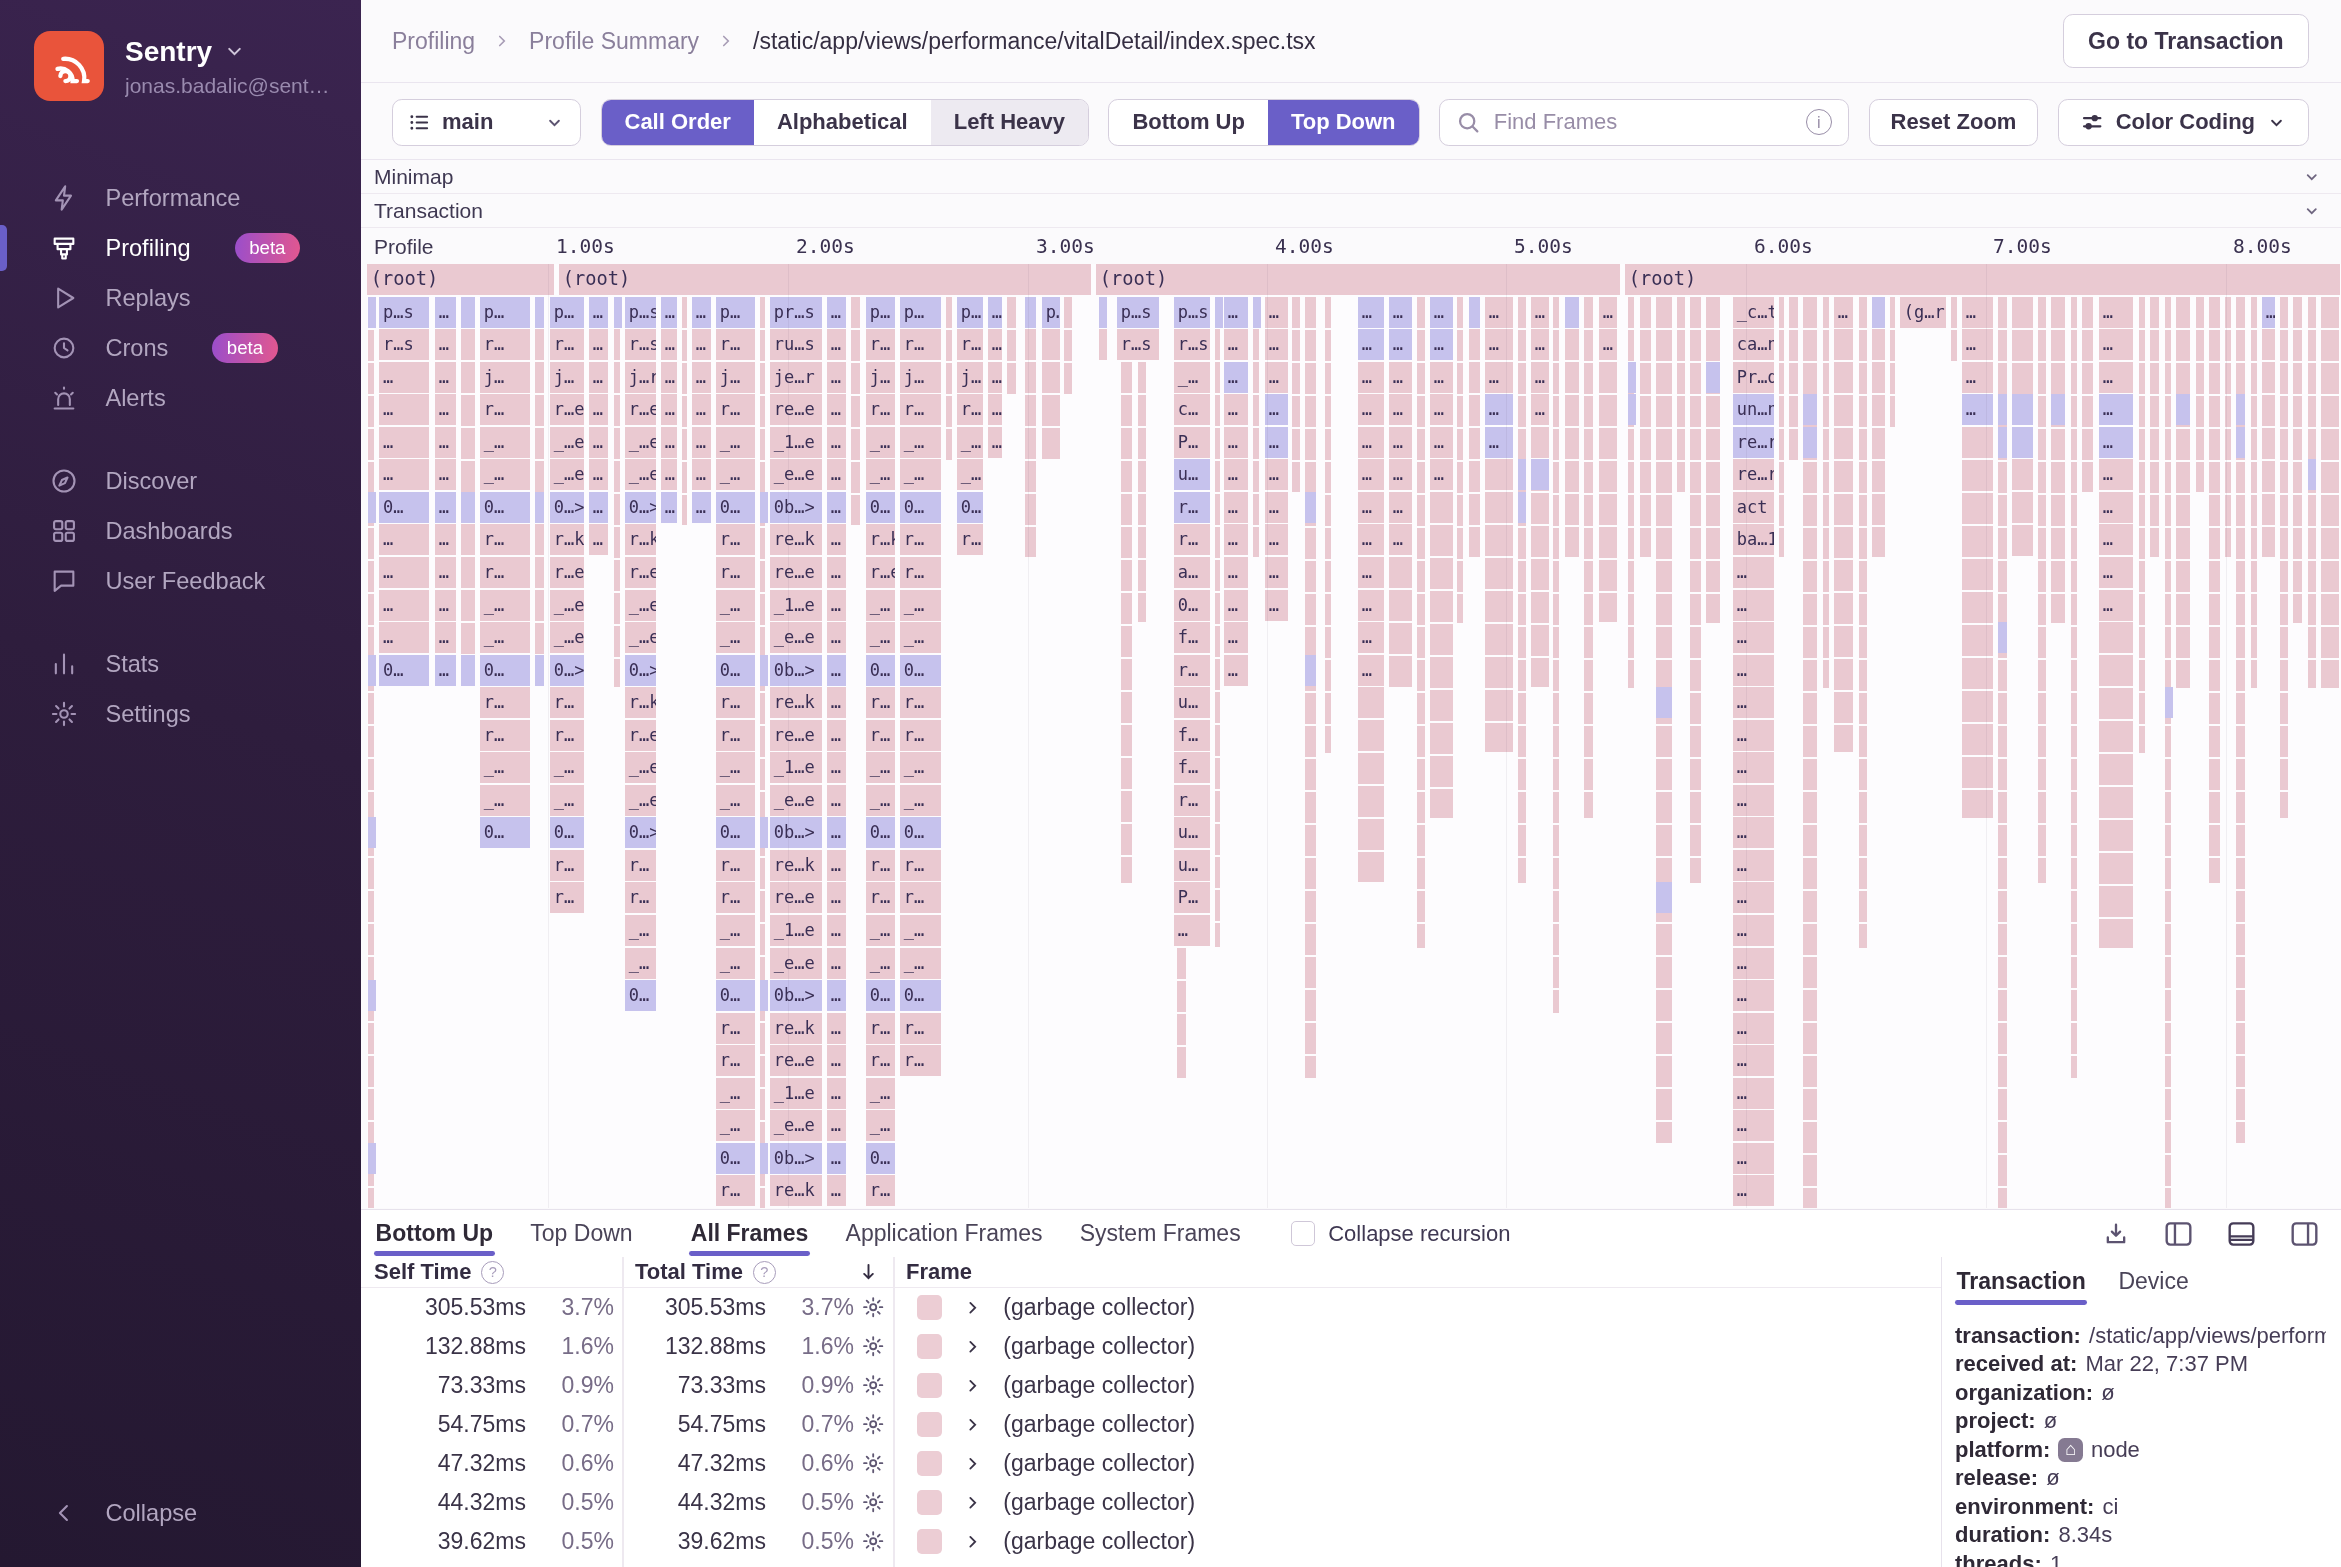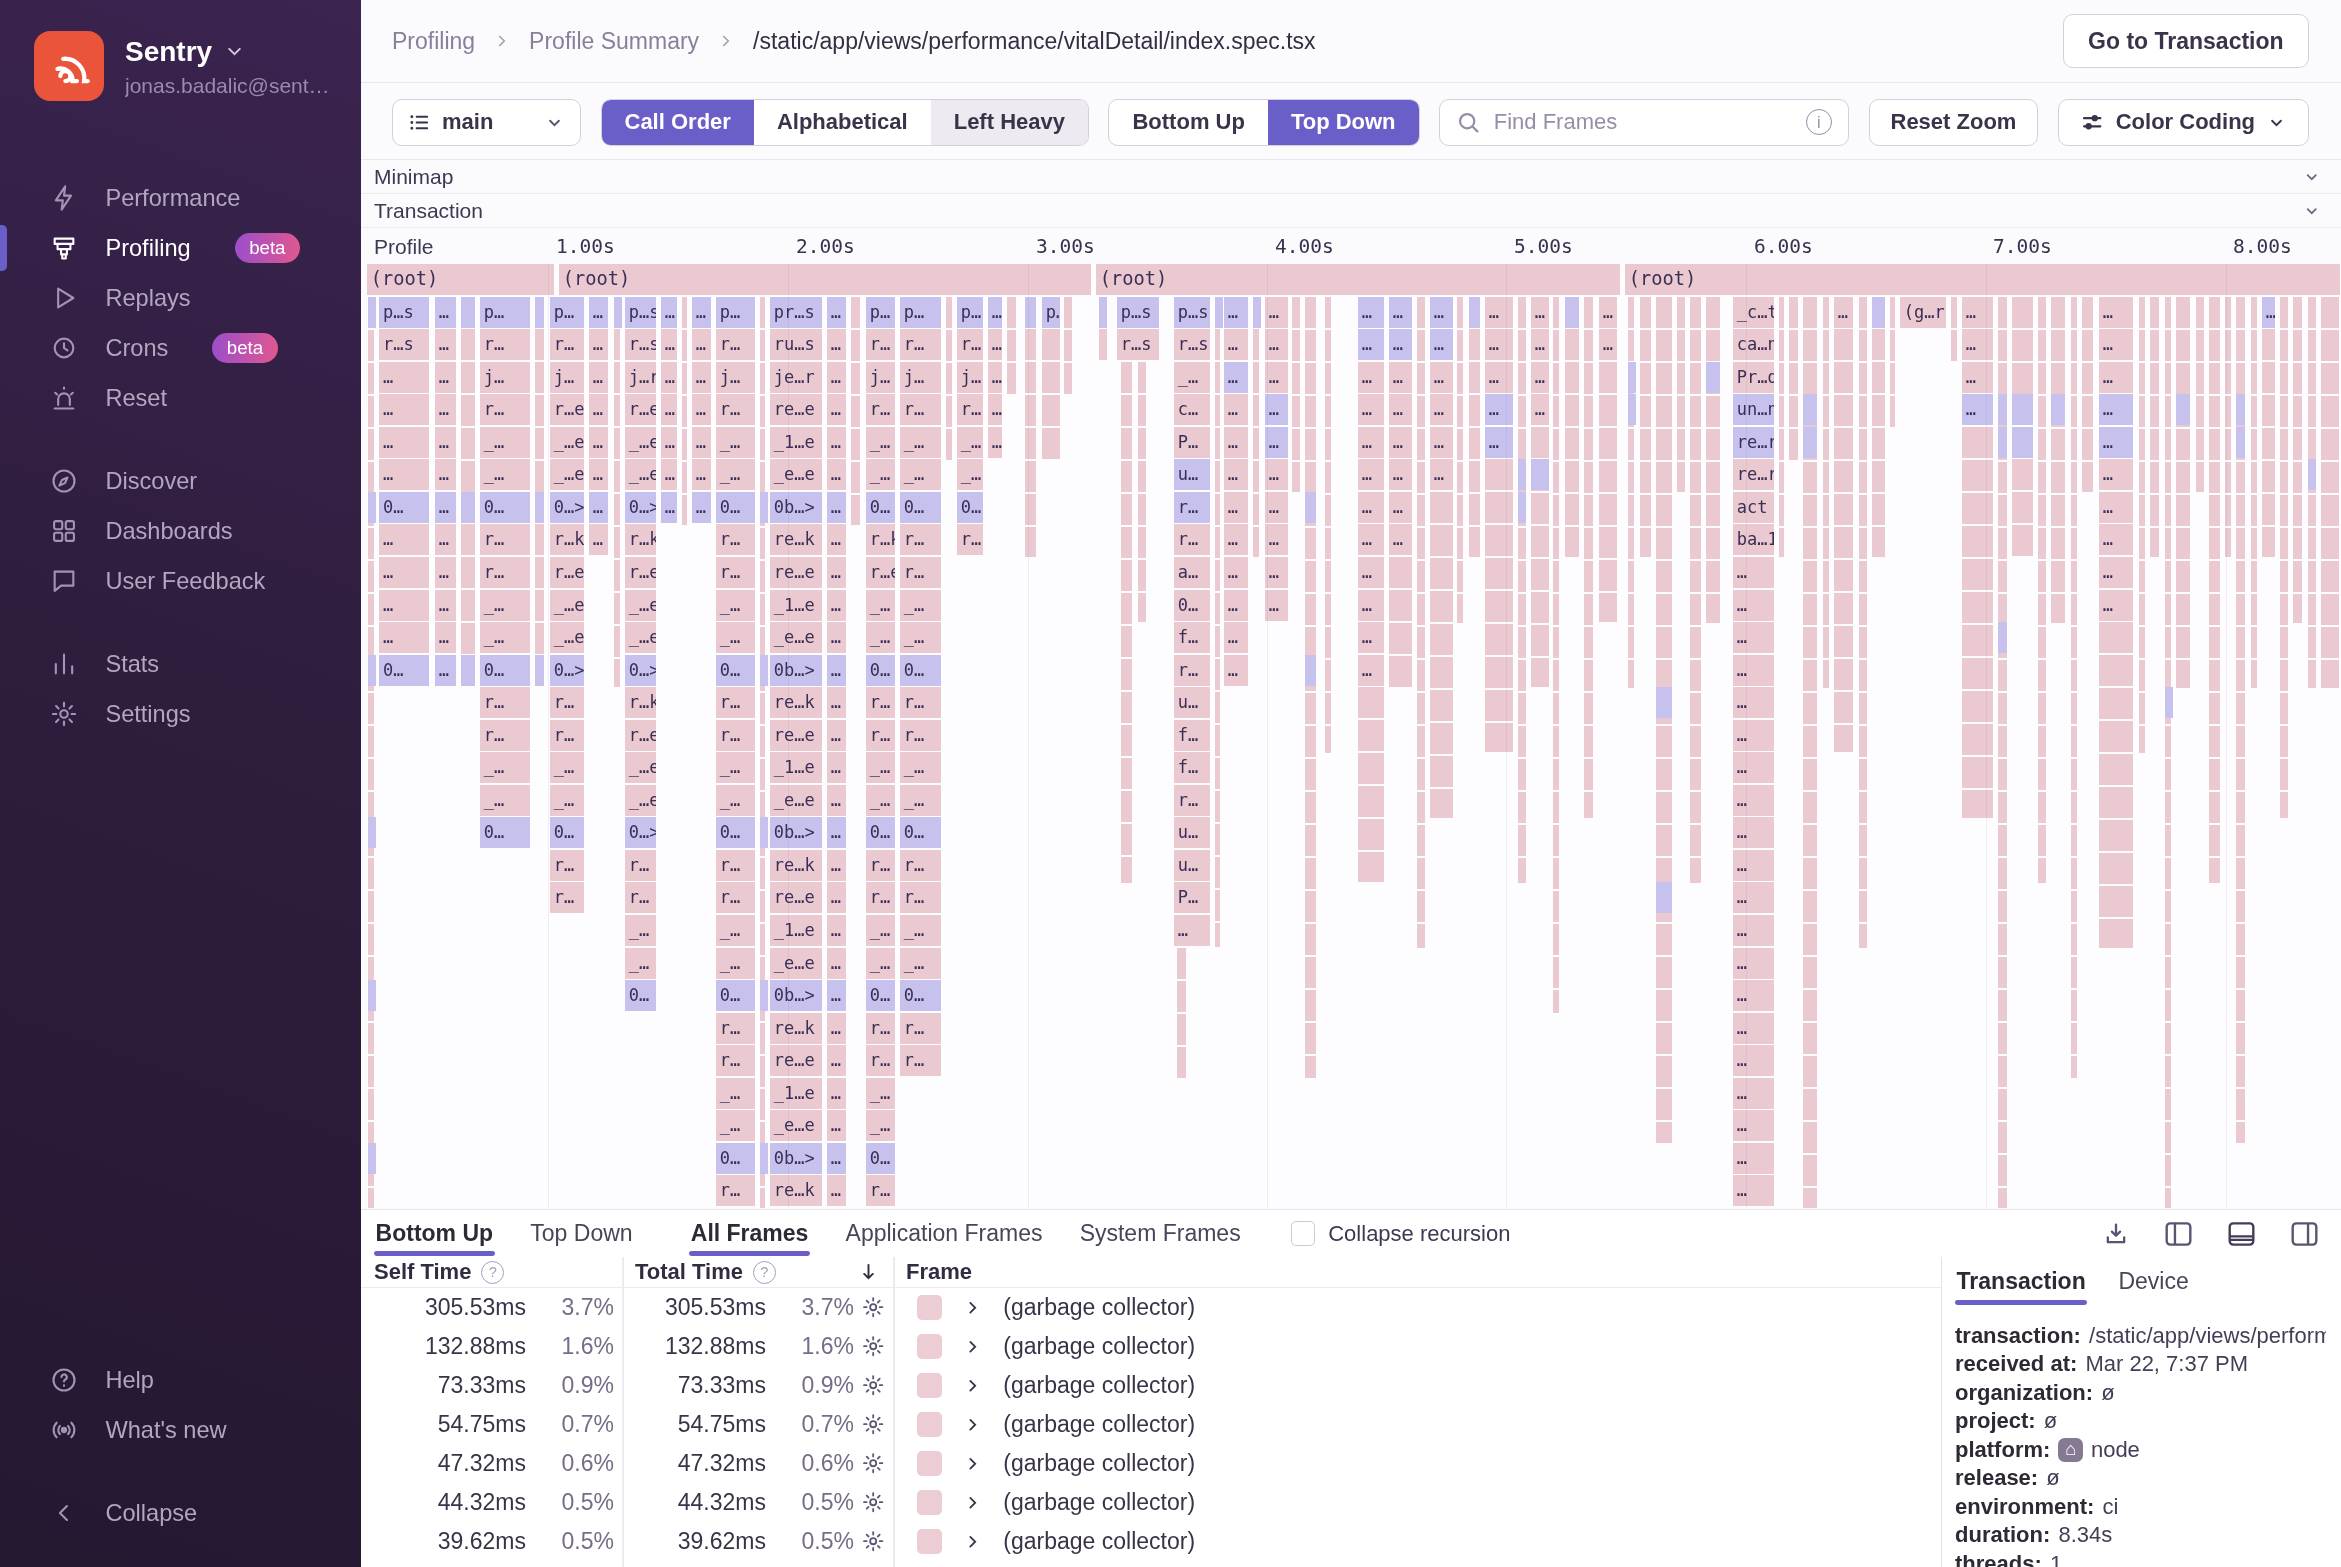--- a/index.html
+++ b/index.html
@@ -165,21 +165,21 @@
           <span>Crons</span>
           <span class="beta">beta</span>
         </div>
         <div class="nav-item">
           <span class="ico">
             <svg width="28" height="28" viewBox="0 0 24 24" fill="none" stroke="currentColor" stroke-width="1.8" stroke-linecap="round" stroke-linejoin="round">
               <path d="M7 18v-5a5 5 0 0 1 10 0v5"></path>
               <path d="M4 21h16M12 3v1M4.5 7.5 6 9M19.5 7.5 18 9"></path>
             </svg>
           </span>
-          <span>Reset</span>
+          <span>Alerts</span>
         </div>
         <div class="nav-gap"></div>
         <div class="nav-item">
           <span class="ico">
             <svg width="28" height="28" viewBox="0 0 24 24" fill="none" stroke="currentColor" stroke-width="1.8" stroke-linecap="round" stroke-linejoin="round">
               <circle cx="12" cy="12" r="9"></circle>
               <path d="M15 9l-2.2 4.8L8 16l2.2-4.8z"></path>
             </svg>
           </span>
           <span>Discover</span>
@@ -216,40 +216,20 @@
           <span class="ico">
             <svg width="28" height="28" viewBox="0 0 24 24" fill="none" stroke="currentColor" stroke-width="1.8" stroke-linecap="round" stroke-linejoin="round">
               <circle cx="12" cy="12" r="3.2"></circle>
               <path d="M12 2.5v3M12 18.5v3M2.5 12h3M18.5 12h3M5.2 5.2l2.1 2.1M16.7 16.7l2.1 2.1M5.2 18.8l2.1-2.1M16.7 7.3l2.1-2.1"></path>
             </svg>
           </span>
           <span>Settings</span>
         </div>
       </nav>
     <div class="nav-bottom">
-      <div id="nav-footer">
-          <div class="nav-item">
-            <span class="ico">
-              <svg width="28" height="28" viewBox="0 0 24 24" fill="none" stroke="currentColor" stroke-width="1.8" stroke-linecap="round" stroke-linejoin="round">
-                <circle cx="12" cy="12" r="9"></circle>
-                <path d="M9.8 9.5a2.3 2.3 0 1 1 3.3 2.1c-.8.4-1.1.9-1.1 1.7M12 16.6v.4"></path>
-              </svg>
-            </span>
-            <span>Help</span>
-          </div>
-          <div class="nav-item">
-            <span class="ico">
-              <svg width="28" height="28" viewBox="0 0 24 24" fill="none" stroke="currentColor" stroke-width="1.8" stroke-linecap="round" stroke-linejoin="round">
-                <circle cx="12" cy="12" r="1.8" fill="currentColor"></circle>
-                <path d="M8.5 15.5a5 5 0 0 1 0-7M15.5 8.5a5 5 0 0 1 0 7M5.7 18.3a9 9 0 0 1 0-12.6M18.3 5.7a9 9 0 0 1 0 12.6"></path>
-              </svg>
-            </span>
-            <span>What's new</span>
-          </div>
-        </div>
       <div class="nav-gap"></div>
       <div id="nav-collapse">
           <div class="nav-item">
             <span class="ico">
               <svg width="28" height="28" viewBox="0 0 24 24" fill="none" stroke="currentColor" stroke-width="1.8" stroke-linecap="round" stroke-linejoin="round">
                 <path d="M14.5 6 8.5 12l6 6"></path>
               </svg>
             </span>
             <span>Collapse</span>
           </div>

